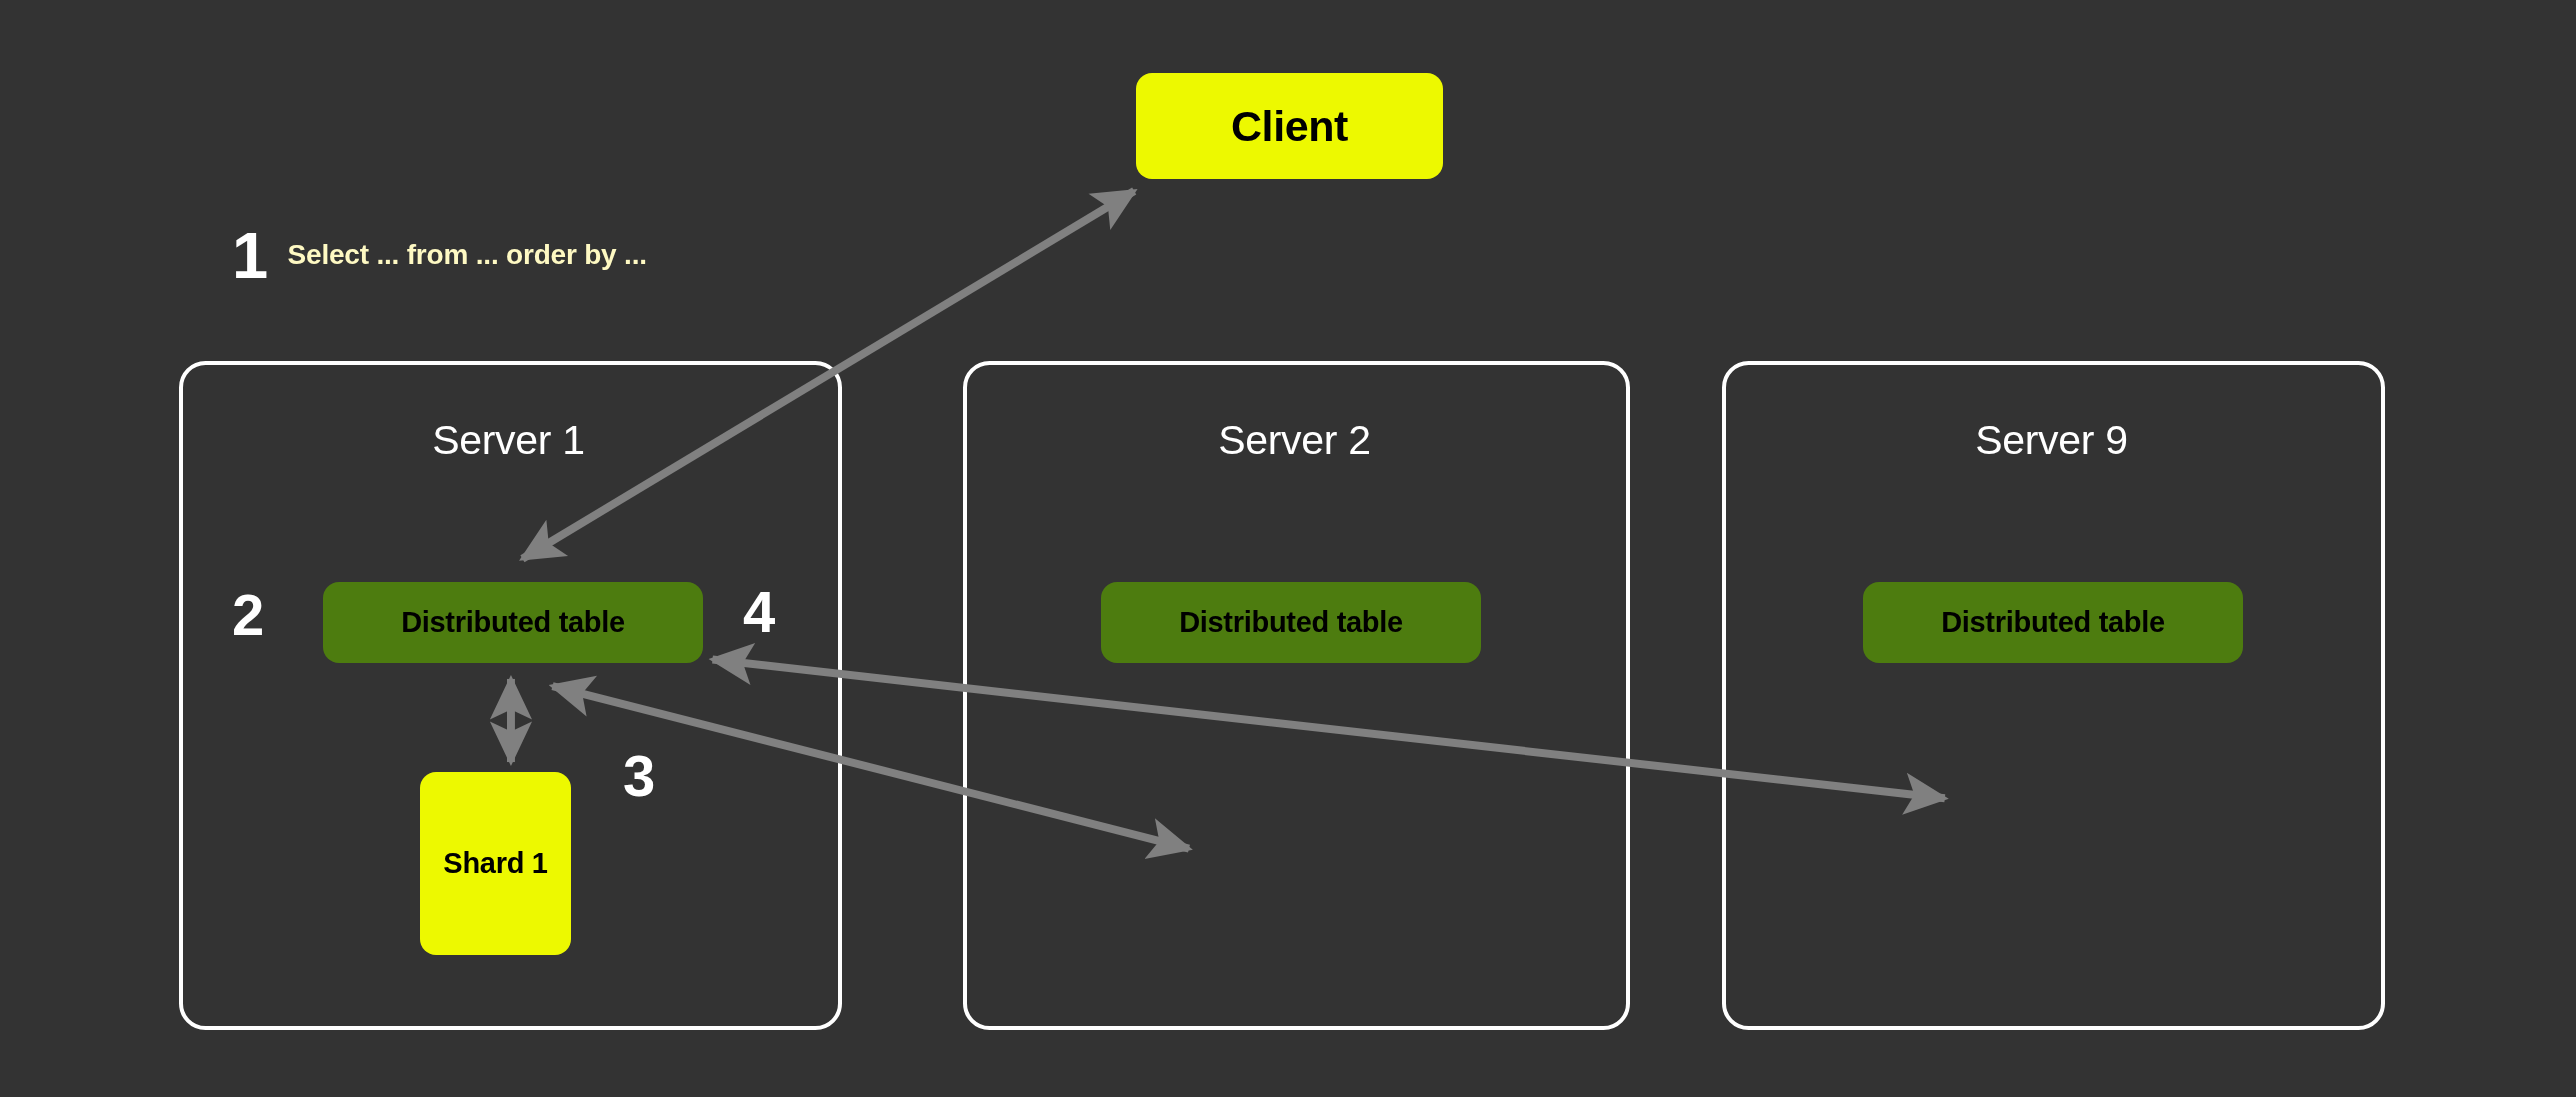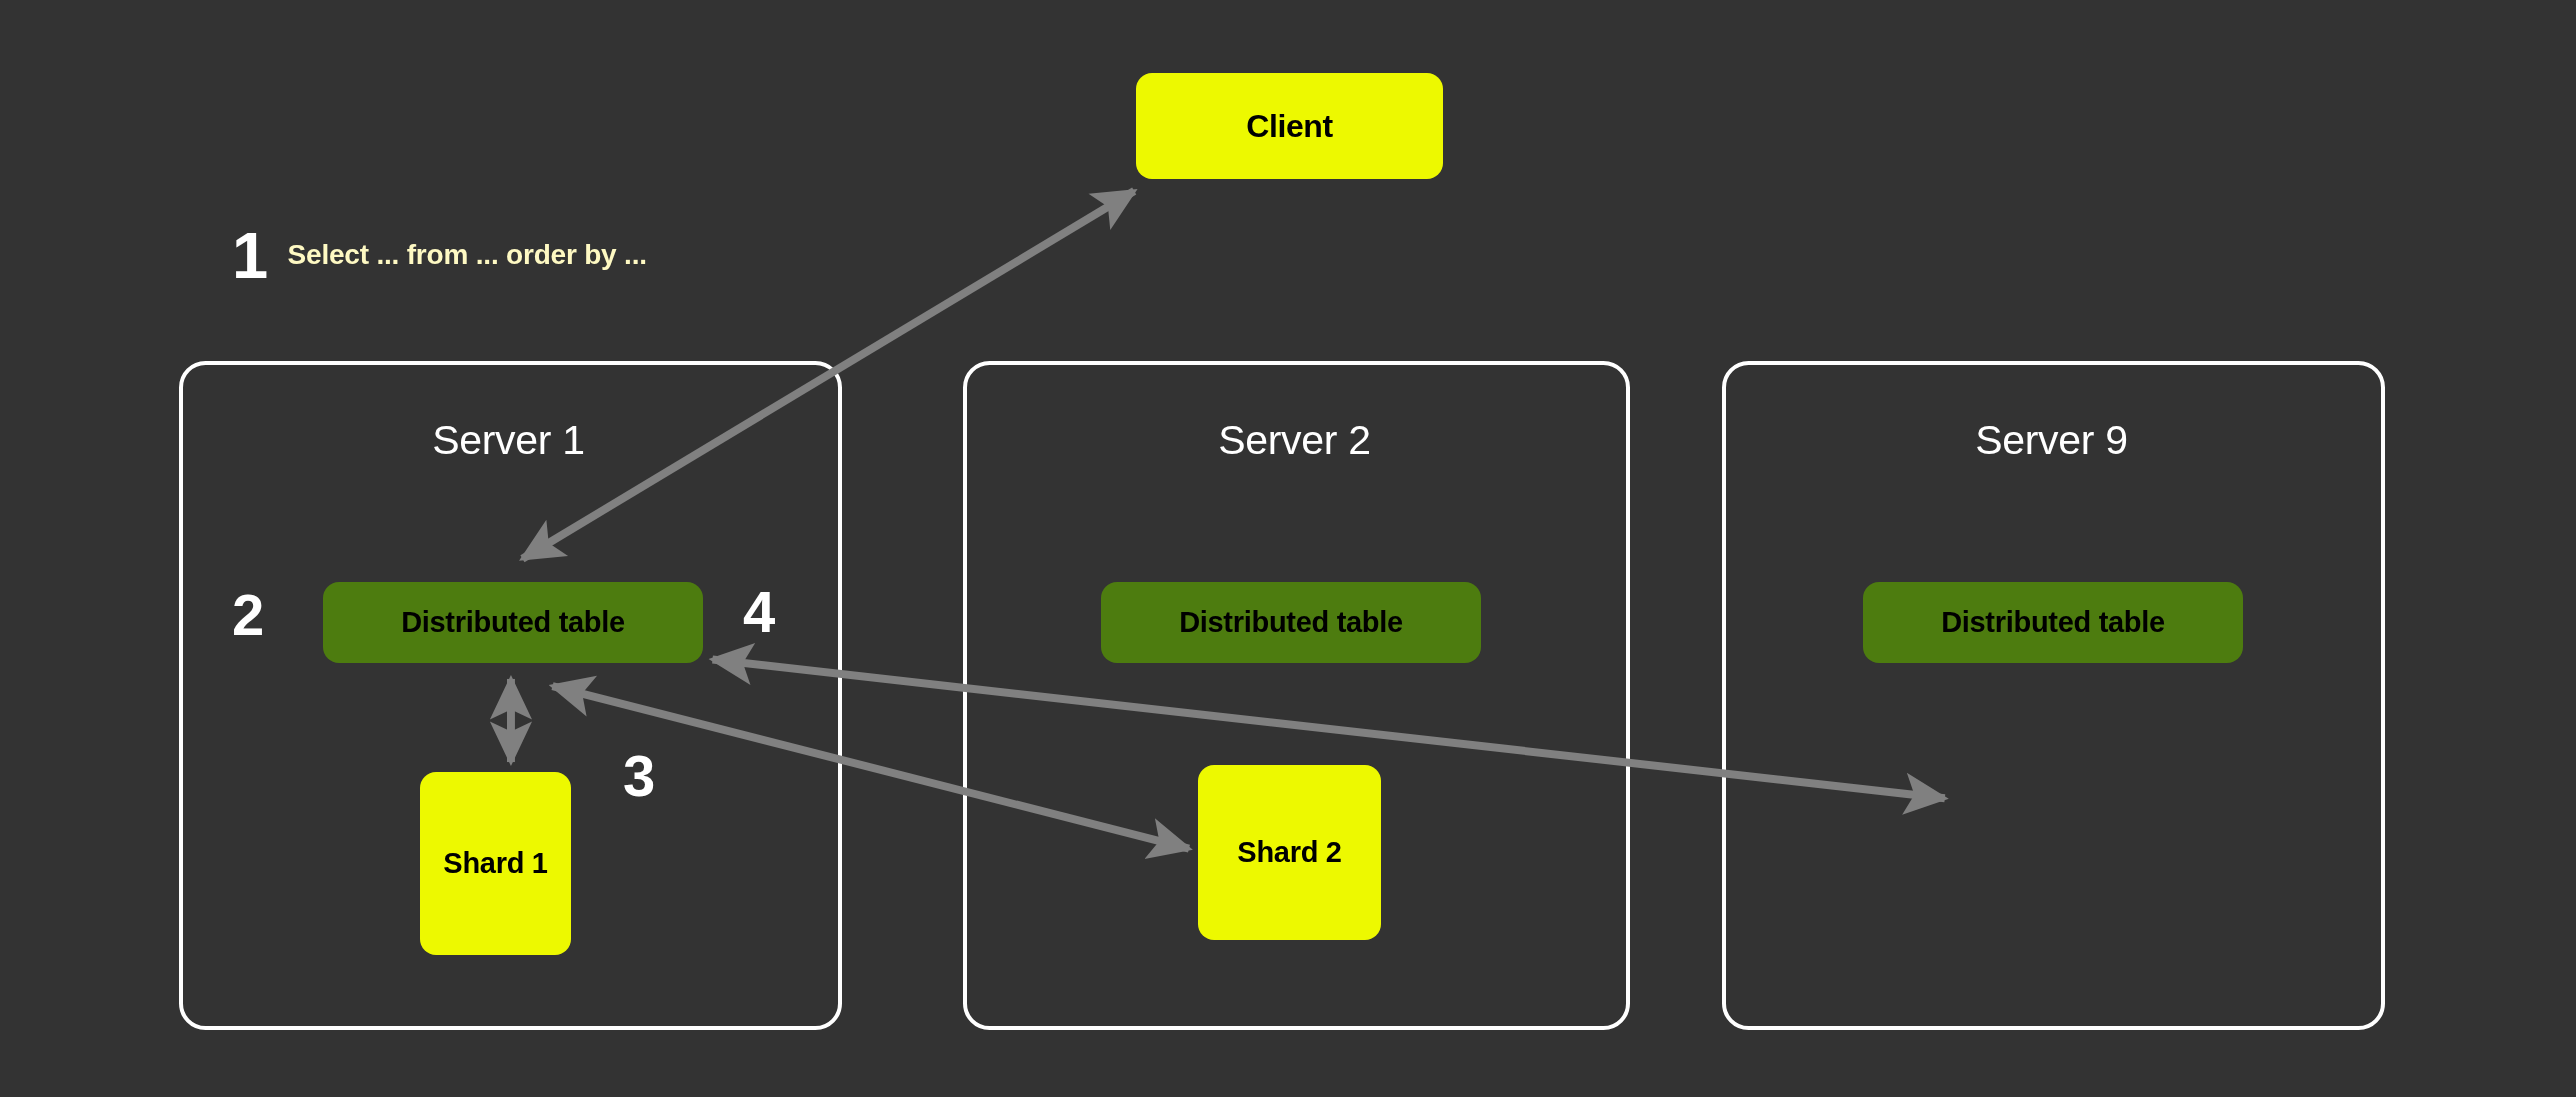--- a/index.html
+++ b/index.html
@@ -43,21 +43,21 @@
     height: 106px;
     background: #EDF900;
     border-radius: 16px;
     display: flex;
     align-items: center;
     justify-content: center;
     z-index: 40;
   }
   .client-node .label {
     color: #000000;
-    font-size: 32px;
+    font-size: 43px;
     font-weight: 700;
     letter-spacing: -0.4px;
     line-height: 1;
   }
 
   
   .step1-row {
     position: absolute;
     left: 232px;
     top: 223px;
@@ -197,23 +197,20 @@
   </div>
   <div class="dist-table" id="dist-table-2">
     <span class="label">Distributed table</span>
   </div>
   <div class="dist-table" id="dist-table-3">
     <span class="label">Distributed table</span>
   </div>
 
   <div class="shard-box" id="shard-box-1">
     <span class="label">Shard 1</span>
-  </div>
-  <div class="shard-box" id="shard-box-2">
-    <span class="label">Shard 2</span>
   </div>
 
   <svg id="arrow-layer" width="2576" height="1098" viewBox="0 0 2914 1242" xmlns="http://www.w3.org/2000/svg">
     <defs>
       <marker id="ah-end" markerWidth="6" markerHeight="6" refX="5.1" refY="3" orient="auto" markerUnits="strokeWidth">
         <path d="M0,0.35 L5.6,3 L0,5.65 L1.25,3 Z" fill="#808080"></path>
       </marker>
       <marker id="ah-start" markerWidth="6" markerHeight="6" refX="0.5" refY="3" orient="auto" markerUnits="strokeWidth">
         <path d="M5.6,0.35 L0,3 L5.6,5.65 L4.35,3 Z" fill="#808080"></path>
       </marker>

